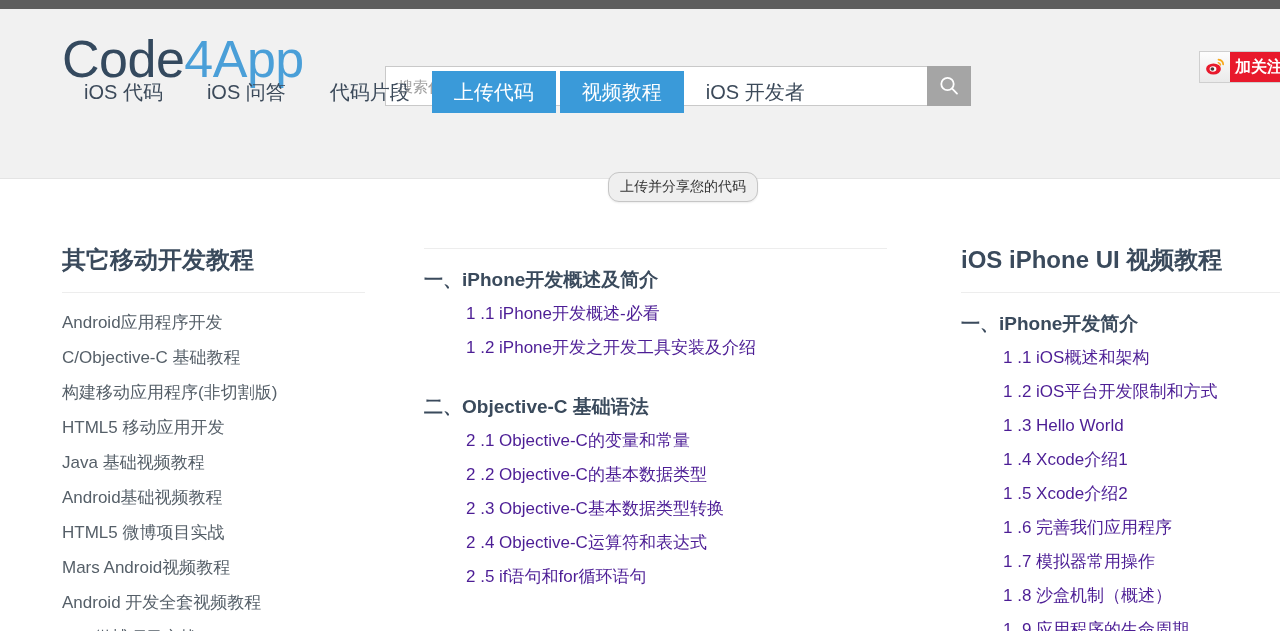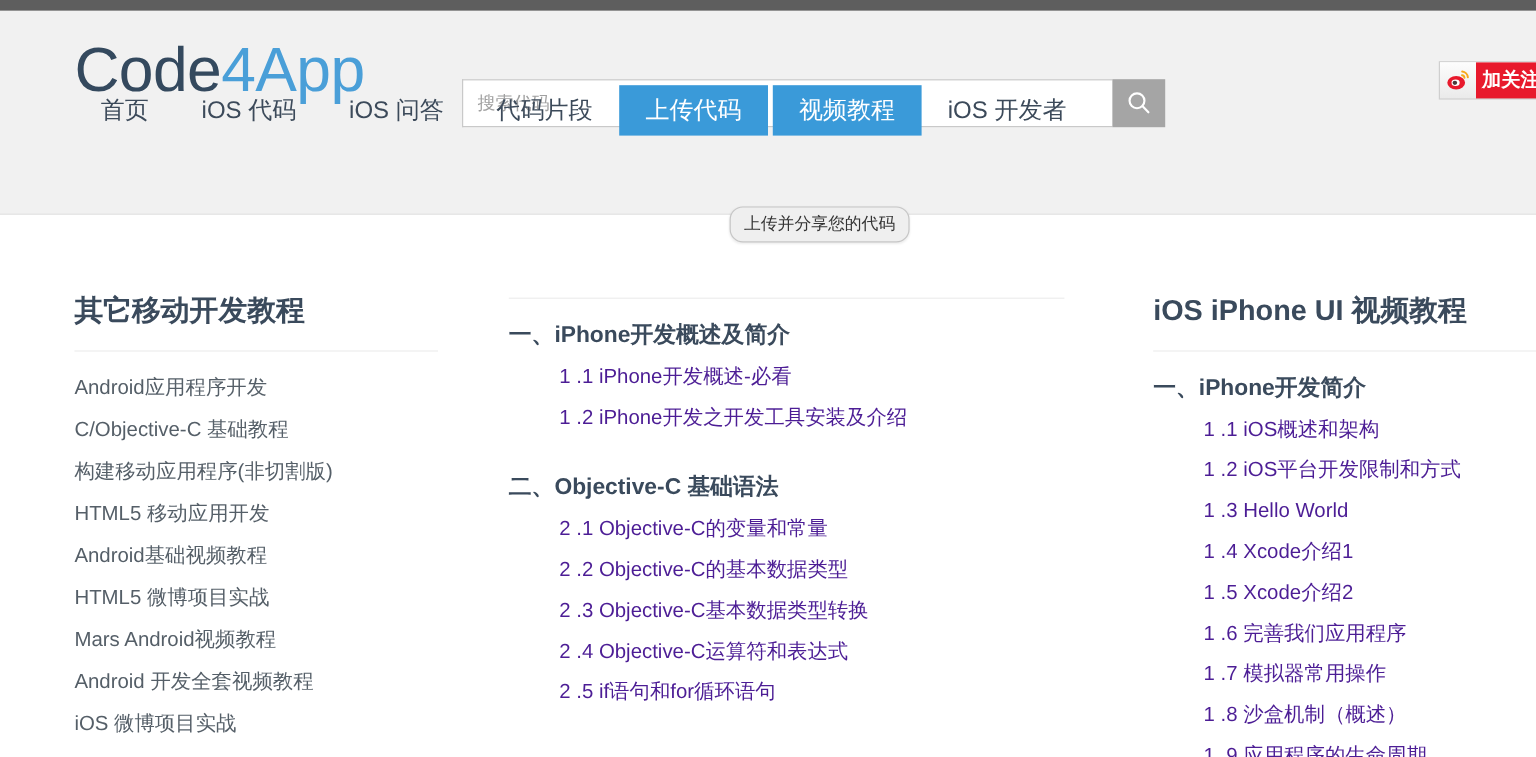--- a/index.html
+++ b/index.html
@@ -239,21 +239,20 @@
           <ellipse cx="8.0" cy="11" rx="3.4" ry="2.7" fill="#ffffff"></ellipse>
           <ellipse cx="7.4" cy="11" rx="1.9" ry="1.8" fill="#4a3a3a"></ellipse>
           <path d="M13.5 1.6a5.2 5.2 0 0 1 4.7 4.8" fill="none" stroke="#f7a81b" stroke-width="1.7" stroke-linecap="round"></path>
           <path d="M13.3 4.7a2.4 2.4 0 0 1 2.1 2.2" fill="none" stroke="#f7a81b" stroke-width="1.6" stroke-linecap="round"></path>
         </svg>
       </span>
       <span class="weibo-label">加关注</span>
     </div>
 
     <nav class="nav">
-      <a class="nav-item">首页</a>
       <a class="nav-item">iOS 代码</a>
       <a class="nav-item">iOS 问答</a>
       <a class="nav-item">代码片段</a>
       <a class="nav-item active">上传代码</a>
       <span class="nav-gap"></span>
       <a class="nav-item active">视频教程</a>
       <a class="nav-item">iOS 开发者</a>
     </nav>
   </div>
 </div>
@@ -266,20 +265,21 @@
     <div class="col-left">
       <div class="col-head">
         <span class="txt">其它移动开发教程</span>
       </div>
       <div class="col-rule"></div>
       <ul class="link-list">
         <li>Android应用程序开发</li>
         <li>C/Objective-C 基础教程</li>
         <li>构建移动应用程序(非切割版)</li>
         <li>HTML5 移动应用开发</li>
+        <li>Java 基础视频教程</li>
         <li>Android基础视频教程</li>
         <li>HTML5 微博项目实战</li>
         <li>Mars Android视频教程</li>
         <li>Android 开发全套视频教程</li>
         <li>iOS 微博项目实战</li>
       </ul>
     </div>
 
     <div class="col-mid">
       <div class="col-rule"></div>

